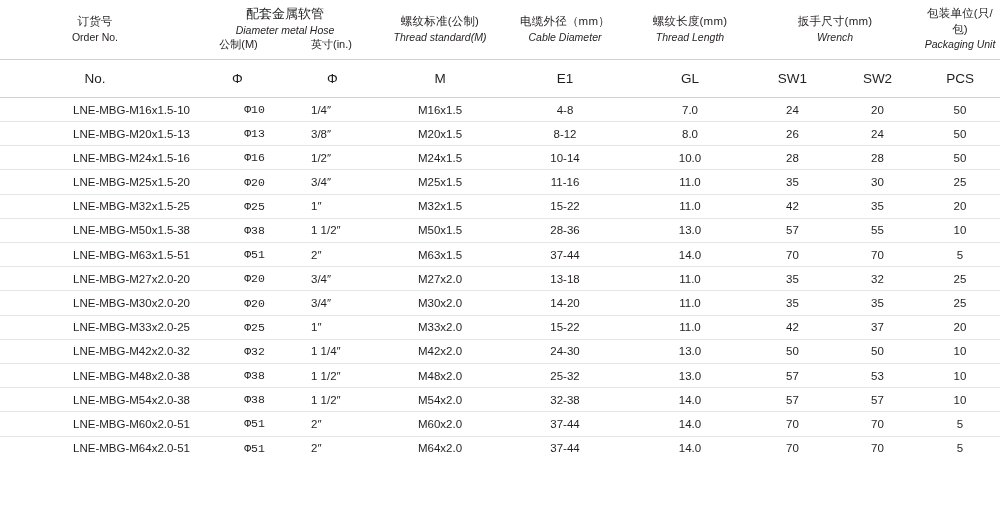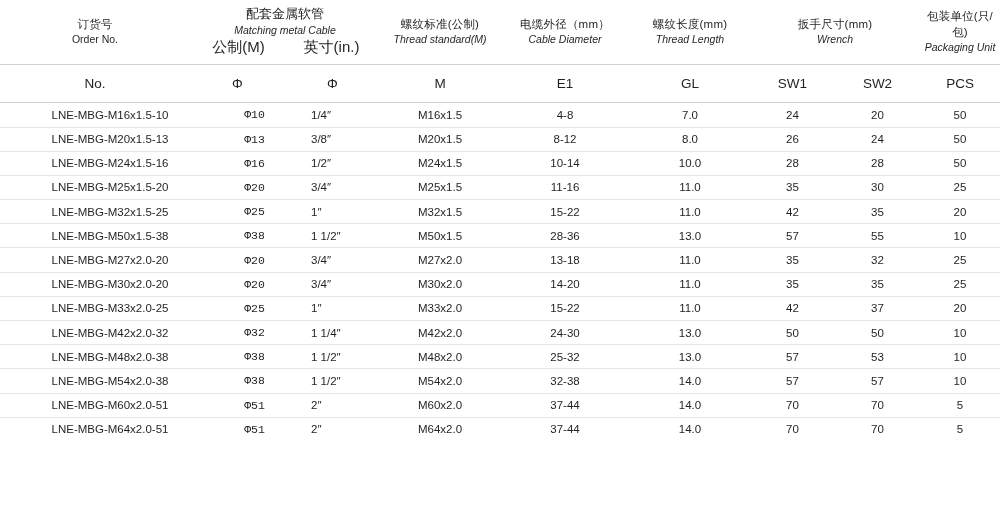--- a/index.html
+++ b/index.html
@@ -61,21 +61,21 @@
   .grp-title {
     display: block;
     font-size: 13px;
     line-height: 1.3;
   }
   .grp-sub-row {
     display: flex;
   }
   .grp-sub {
     flex: 1;
-    font-size: 15px;
+    font-size: 11px;
     text-align: center;
   }
   .hdr-sym {
     height: 38px;
     padding-left: 7px;
   }
   .hdr-sym th {
     text-align: center;
     font-size: 13.5px;
     border-bottom: 1px solid #cfd2d4;
@@ -84,21 +84,21 @@
   tbody td {
     height: 23.2px;
     font-size: 11.5px;
     text-align: center;
     border-bottom: 1px solid #e3e5e7;
     color: #231f20;
     padding: 0;
     white-space: nowrap;
   }
   tbody td.ordno {
-    text-align: center;
+    text-align: right;
     padding-left: 30px;
     margin-top: 12px;
   }
   tbody td.lalign {
     text-align: center;
     padding-left: 34px;
     font-family: Liberation Mono, monospace;
   }
   tbody td.lalign2 {
     text-align: left;
@@ -124,21 +124,21 @@
       <col class="c8">
   </colgroup>
   <thead>
     <tr class="hdr-top">
       <th>
         <span class="hdr-cn">订货号</span>
         <span class="hdr-en noital">Order No.</span>
       </th>
       <th colspan="2">
         <span class="grp-title">配套金属软管</span>
-        <span class="hdr-en">Matching metal Cable</span>
+        <span class="hdr-en">Diameter metal Hose</span>
         <span class="grp-sub-row">
           <span class="grp-sub">公制(M)</span>
           <span class="grp-sub">英寸(in.)</span>
         </span>
       </th>
       <th>
         <span class="hdr-cn">螺纹标准(公制)</span>
         <span class="hdr-en">Thread standard(M)</span>
       </th>
       <th>
@@ -231,20 +231,31 @@
         <td class="lalign">Φ38</td>
         <td class="lalign2">1 1/2″</td>
         <td>M50x1.5</td>
         <td>28-36</td>
         <td>13.0</td>
         <td>57</td>
         <td>55</td>
         <td>10</td>
       </tr>
       <tr>
+        <td class="ordno">LNE-MBG-M63x1.5-51</td>
+        <td class="lalign">Φ51</td>
+        <td class="lalign2">2″</td>
+        <td>M63x1.5</td>
+        <td>37-44</td>
+        <td>14.0</td>
+        <td>70</td>
+        <td>70</td>
+        <td>5</td>
+      </tr>
+      <tr>
         <td class="ordno">LNE-MBG-M27x2.0-20</td>
         <td class="lalign">Φ20</td>
         <td class="lalign2">3/4″</td>
         <td>M27x2.0</td>
         <td>13-18</td>
         <td>11.0</td>
         <td>35</td>
         <td>32</td>
         <td>25</td>
       </tr>

